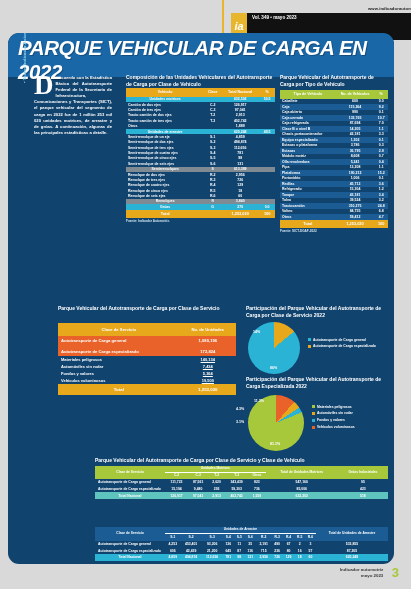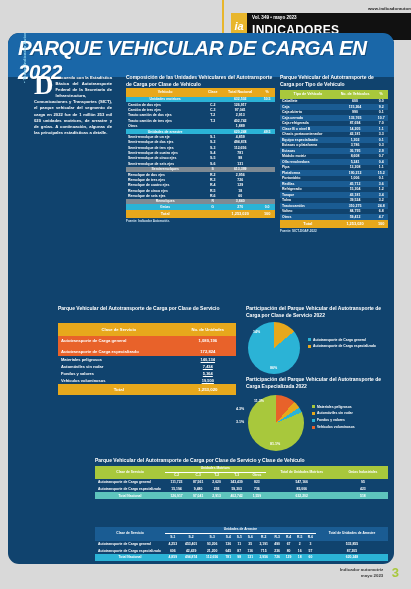--- a/index.html
+++ b/index.html
@@ -123,21 +123,20 @@
 <body>
 
 <div class="page">
 
   <div class="masthead">
     <div class="mast-rule"></div>
     <div class="mast-url">www.indicadorautomotriz.com.mx</div>
     <div class="mast-black">
       <div class="mast-ia">ia</div>
       <div class="mast-vol">Vol. 349 • mayo 2023</div>
-      <div class="mast-ind">INDICADORES</div>
     </div>
   </div>
 
   <div class="panel">
    <div class="panel-inner">
 
     <div class="banner">
       <h1>PARQUE VEHICULAR DE CARGA EN 2022</h1>
     </div>
 

